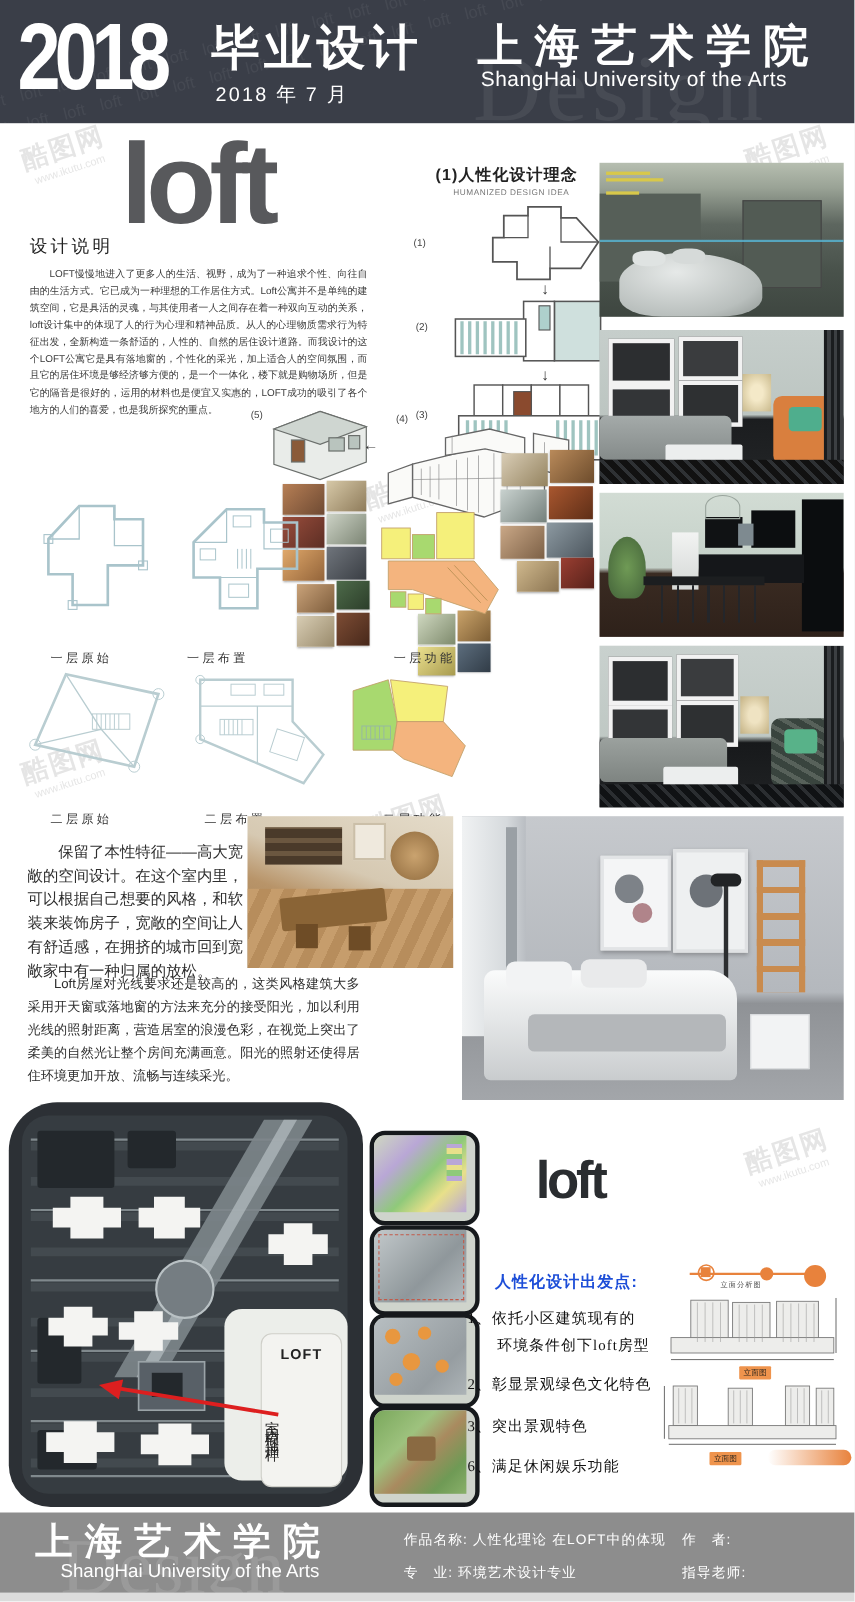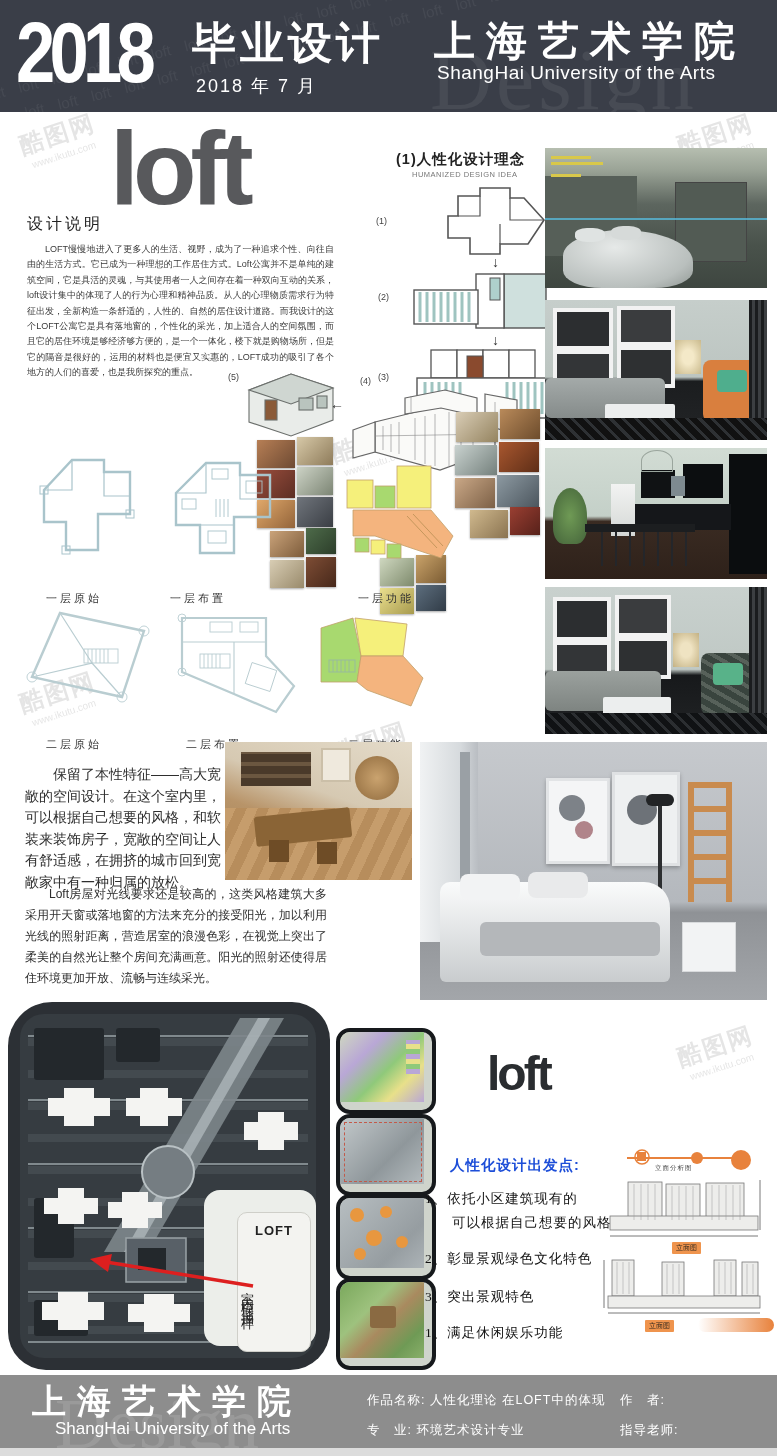--- a/index.html
+++ b/index.html
@@ -488,24 +488,24 @@
   </div>
   <div class="thumb" style="top:1278px;height:84px">
     <div class="abs" style="left:0;top:0;width:84px;height:76px;background:linear-gradient(135deg,#7aa85c 0%,#9ec27e 35%,#a98a5f 55%,#6f9a55 80%,#89b06a 100%)"></div>
     <div class="abs" style="left:30px;top:24px;width:26px;height:22px;background:#8a6a42;border-radius:3px"></div>
   </div>
 
   <div class="sec-loft">loft</div>
 
   <div class="pr-head">人性化设计出发点:</div>
   <div class="pr-item" style="left:425px;top:1190px">1、依托小区建筑现有的</div>
-  <div class="pr-item" style="left:452px;top:1214px">可以根据自己想要的风格</div>
+  <div class="pr-item" style="left:452px;top:1214px">环境条件创下loft房型</div>
   <div class="pr-item" style="left:425px;top:1250px">2、彰显景观绿色文化特色</div>
   <div class="pr-item" style="left:425px;top:1288px">3、突出景观特色</div>
-  <div class="pr-item" style="left:425px;top:1324px">1、满足休闲娱乐功能</div>
+  <div class="pr-item" style="left:425px;top:1324px">6、满足休闲娱乐功能</div>
 
   <svg class="abs" style="left:625px;top:1148px" width="128" height="22" viewBox="0 0 128 22">
     <line x1="2" y1="10" x2="124" y2="10" stroke="#e8823c" stroke-width="2"></line>
     <rect x="12" y="4" width="9" height="9" fill="#e8823c"></rect>
     <circle cx="17" cy="9" r="7" fill="none" stroke="#e8823c" stroke-width="1.5"></circle>
     <circle cx="72" cy="10" r="6" fill="#e8823c"></circle>
     <circle cx="116" cy="12" r="10" fill="#e8823c"></circle>
   </svg>
   <div class="analysis-label">立面分析图</div>
 

